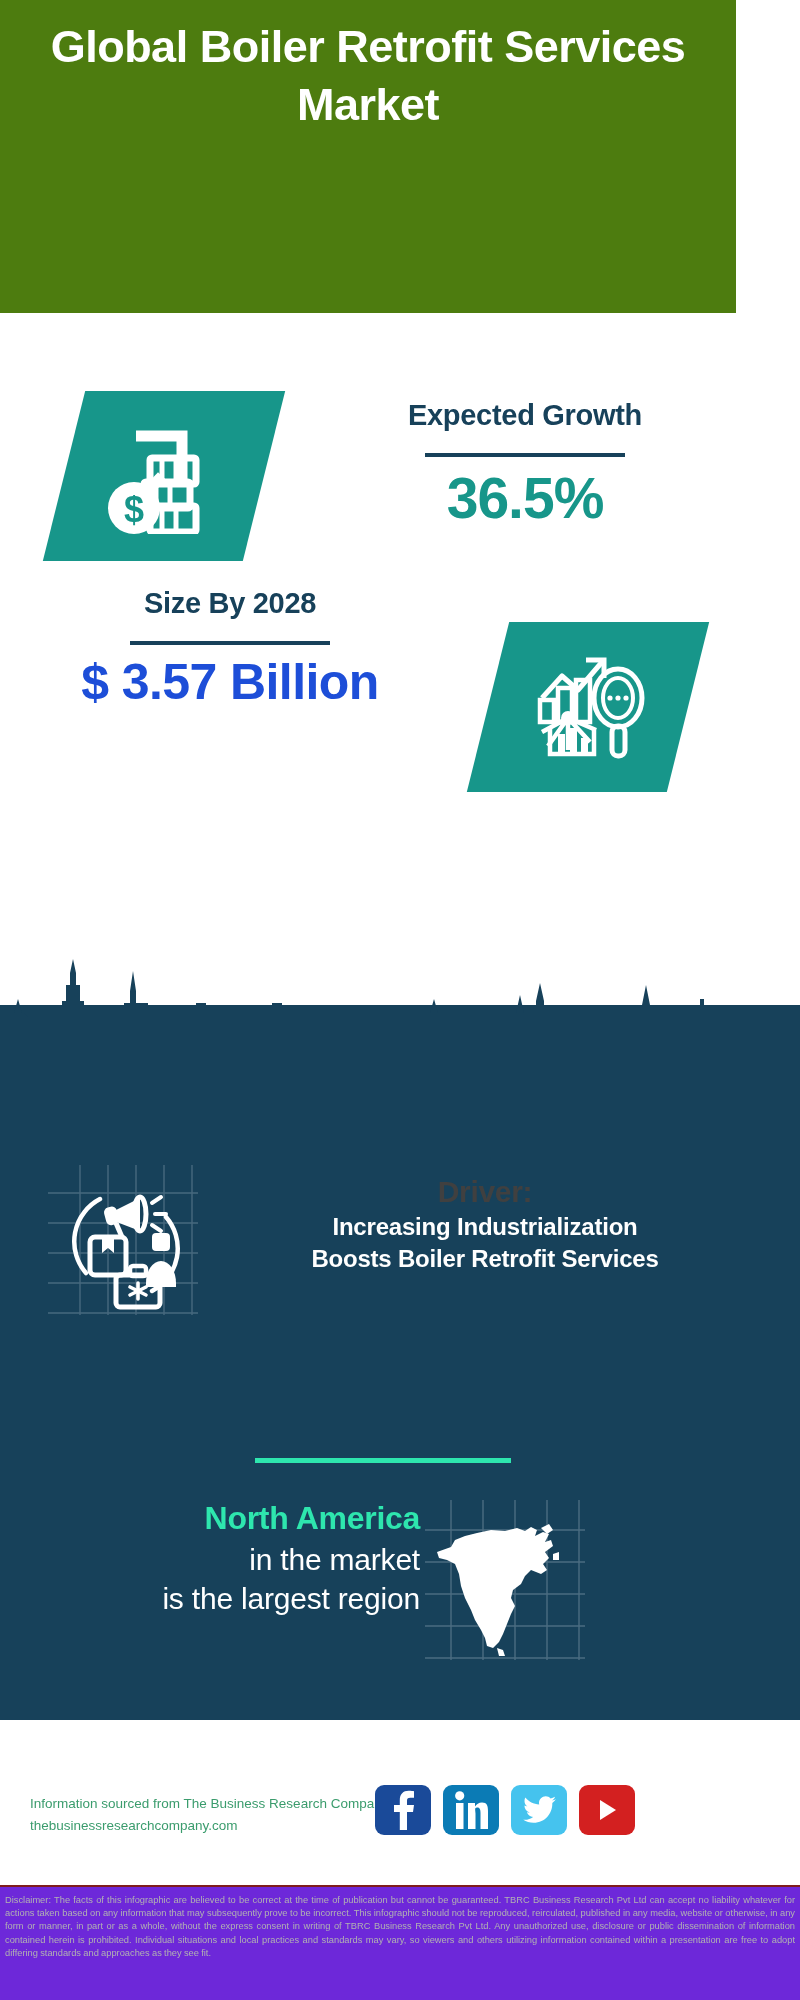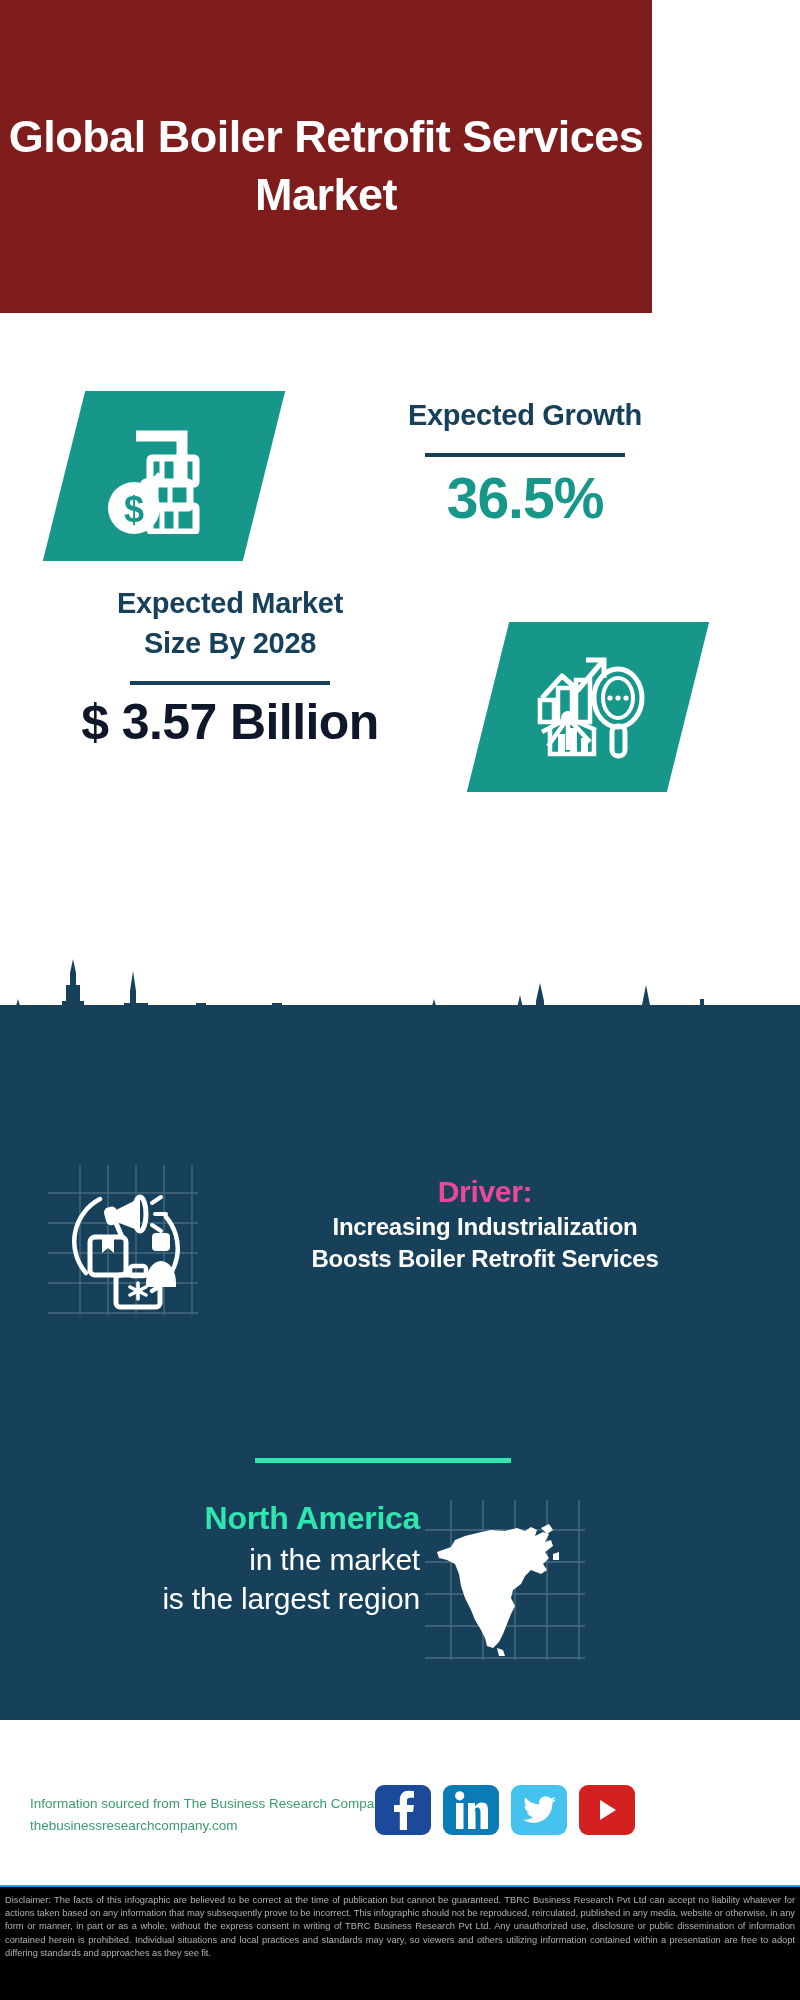--- a/index.html
+++ b/index.html
@@ -14,24 +14,23 @@
     width: 800px;
     height: 2000px;
     overflow: hidden;
     background: #ffffff;
   }
 
   
   .header {
     position: absolute;
     left: 0; top: 0;
-    width: 652px; height: 313px;
-    background: #7f1d1d;
+    width: 736px; height: 313px;
+    background: #4d7c0f;
     display: flex;
-    align-items: center;
     justify-content: center;
   }
   .header-title {
     color: #ffffff;
     font-size: 45px;
     font-weight: bold;
     line-height: 1.28;
     text-align: center;
     letter-spacing: -0.5px;
     max-width: 680px;
@@ -103,21 +102,21 @@
     text-align: center;
   }
   .market-label {
     color: #17415a;
     font-size: 29px;
     font-weight: bold;
     line-height: 1.38;
     letter-spacing: -0.3px;
   }
   .market-value {
-    color: #0f172a;
+    color: #1d4ed8;
     font-size: 50px;
     font-weight: bold;
     line-height: 1.1;
     letter-spacing: -0.6px;
   }
 
   
   .dark-body {
     position: absolute;
     left: 0; top: 1005px;
@@ -143,21 +142,21 @@
     left: 48px; top: 0px;
     width: 150px; height: 150px;
   }
   .driver-text {
     position: absolute;
     left: 215px; top: 8px;
     width: 540px;
     text-align: center;
   }
   .driver-heading {
-    color: #ec4899;
+    color: #404040;
     font-size: 30px;
     font-weight: bold;
     line-height: 1.25;
     letter-spacing: -0.3px;
   }
   .driver-body {
     color: #ffffff;
     font-size: 24px;
     font-weight: bold;
     line-height: 1.35;
@@ -236,22 +235,22 @@
   .li { background: #0b7bb5; }
   .tw { background: #45c3ee; }
   .yt { background: #d32020; }
   .social svg { display: block; }
 
   
   .disclaimer-bar {
     position: absolute;
     left: 0; top: 1885px;
     width: 800px; height: 115px;
-    background: #000000;
-    border-top: 2px solid #0ea5e9;
+    background: #6d28d9;
+    border-top: 2px solid #7f1d1d;
   }
   .disclaimer-text {
     position: absolute;
     left: 5px; top: 7px;
     width: 790px;
     color: #b2b2b2;
     font-size: 9.3px;
     line-height: 1.42;
     text-align: justify;
     word-spacing: -0.3px;
@@ -302,21 +301,20 @@
     <div class="growth-text-block">
       <div class="growth-label">Expected Growth</div>
       <div class="hr-dark"></div>
       <div class="growth-value">36.5%</div>
     </div>
   </div>
 
   <div class="market-section">
 
     <div class="market-text-block">
-      <div class="market-label">Expected Market</div>
       <div class="market-label">Size By 2028</div>
       <div class="hr-dark"></div>
       <div class="market-value">$ 3.57 Billion</div>
     </div>
 
     <div class="para-icon-right">
       <div class="para-inner">
         <span>
           <svg width="120" height="118" viewBox="0 0 120 118">
 

